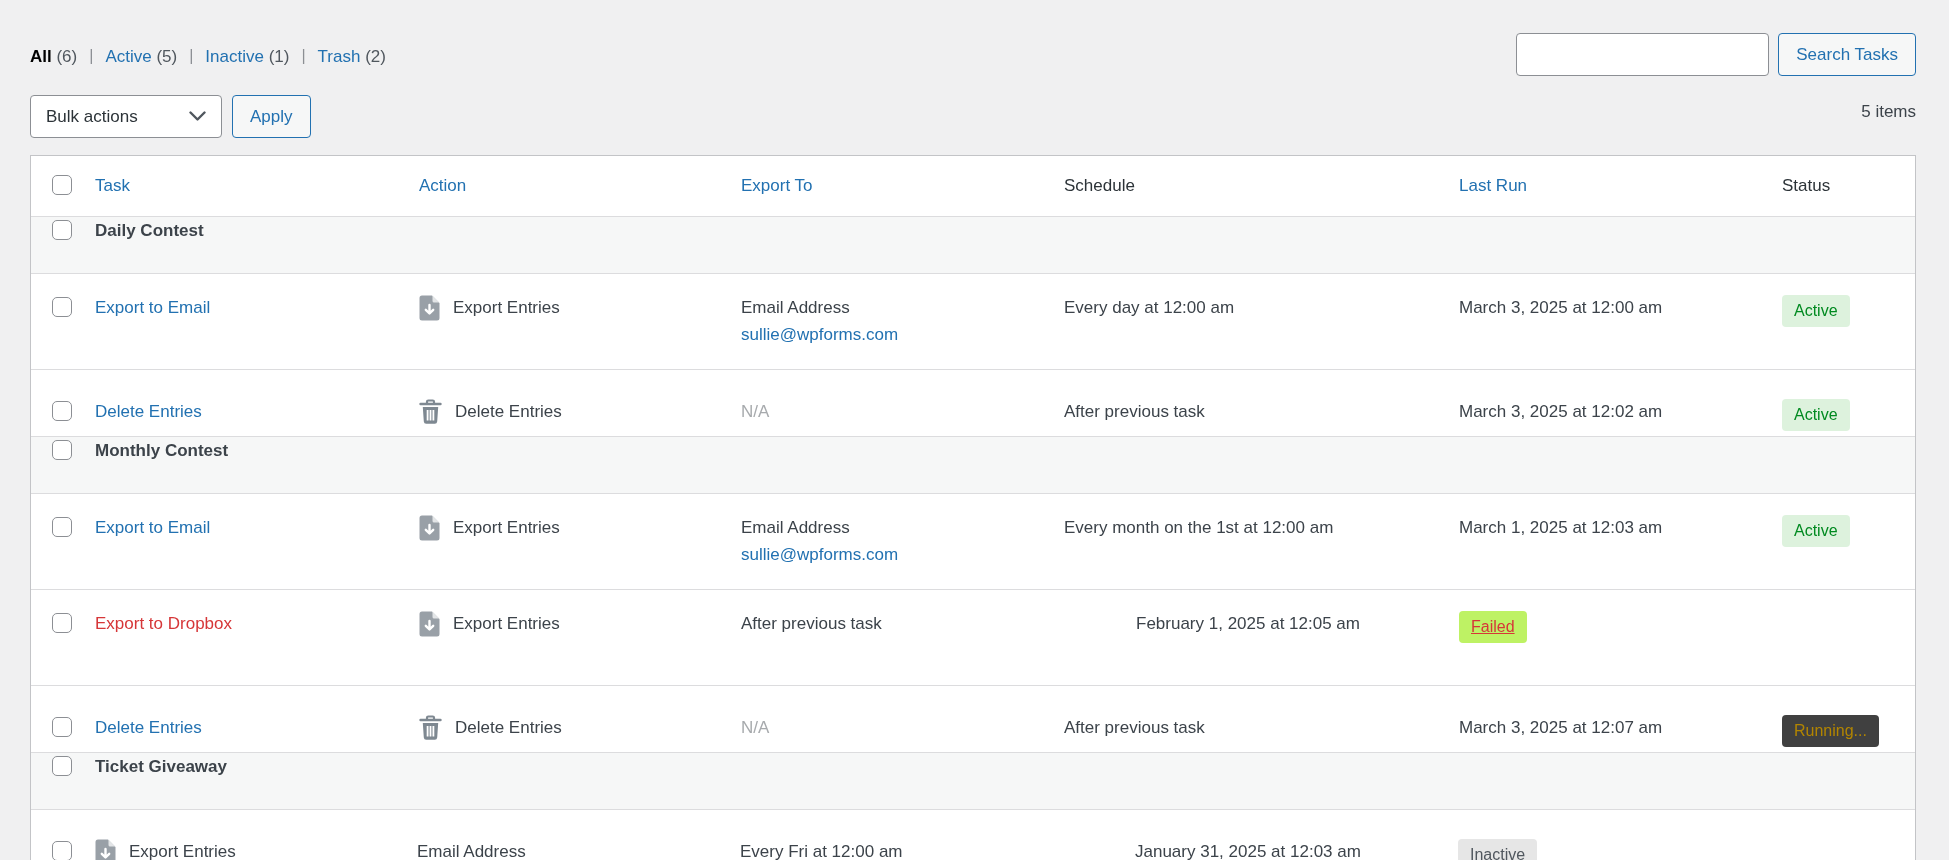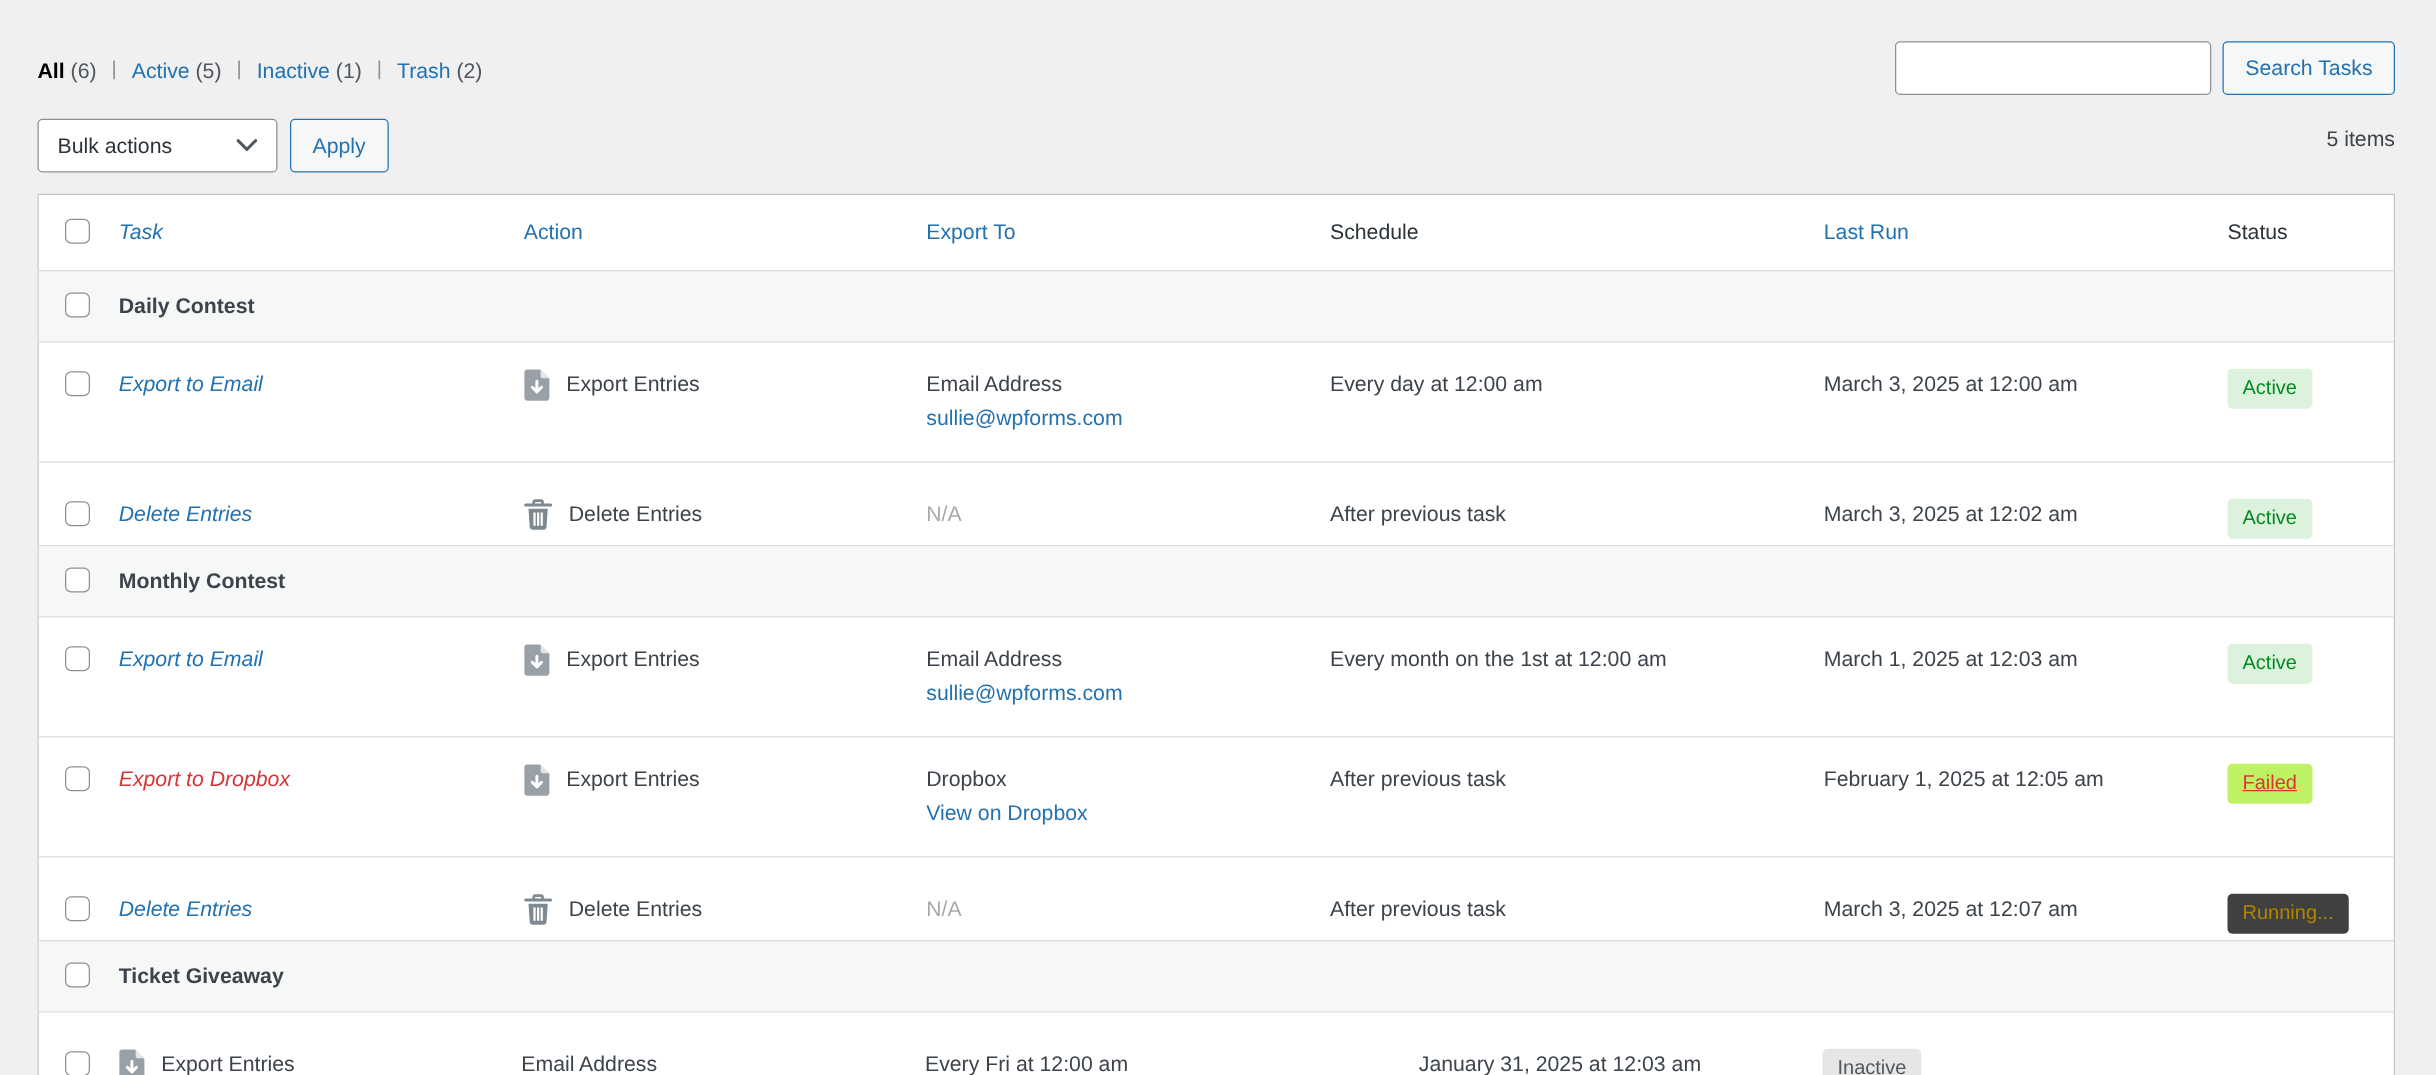--- a/index.html
+++ b/index.html
@@ -45,28 +45,28 @@
   
   .table { margin-top: 17px; background: #ffffff; border: 1px solid #c3c4c7; width: 1886px; }
   .trow { display: flex; align-items: flex-start; }
   .trow + .trow, [data-name="table-body"] .trow:first-child { border-top: 1px solid #dcdcde; }
   .thead { height: 60px; padding-top: 16px; font-size: 17px; }
   .thead .cell { line-height: 27px; }
   .col-header { cursor: default; text-decoration: none; }
   .col-header.sortable { color: #2271b1; cursor: pointer; }
   .col-header.plain { color: #2c3338; }
 
-  .row-group { height: 57px; padding-top: 14px; background: #f6f7f7; }
+  .row-group { height: 57px; background: #f6f7f7; }
   .group-title { font-size: 18px; font-weight: 700; color: #1d2327; line-height: 27px; }
   .row-task.h-tall { height: 96px; padding-top: 20px; }
   .row-task.h-short { height: 67px; padding-top: 28px; }
 
   .cell { padding-right: 20px; font-size: 17px; line-height: 27px; color: #3c434a; }
   .cell-cb { width: 64px; padding-left: 21px; flex: none; }
-  .col-task { width: 324px; flex: none; font-style: italic; }
+  .col-task { width: 324px; flex: none; }
   .col-action { width: 322px; flex: none; }
   .col-export { width: 323px; flex: none; }
   .col-schedule { width: 395px; flex: none; }
   .col-lastrun { width: 323px; flex: none; }
   .col-status { flex: 1; }
 
   .checkbox {
     width: 20px; height: 20px; border: 1px solid #8c8f94; border-radius: 5px;
     background: #ffffff; margin-top: 3px; cursor: pointer;
   }
@@ -242,24 +242,20 @@
     <div class="cell col-action action-cell">
       <span class="action-icon" data-name="file-download-icon">
               <svg width="21" height="26" viewBox="0 0 21 26" fill="none">
                 <path d="M3 0.5 H13 L20.5 8 V23 a2.5 2.5 0 0 1 -2.5 2.5 H3 A2.5 2.5 0 0 1 0.5 23 V3 A2.5 2.5 0 0 1 3 0.5 Z" fill="#99a0a7"></path>
                 <path d="M13.5 0.8 L20.2 7.5 H15 a1.5 1.5 0 0 1 -1.5 -1.5 Z" fill="#e3e5e7"></path>
                 <path d="M10.5 10 V18 M6.8 14.8 L10.5 18.5 L14.2 14.8" stroke="#ffffff" stroke-width="2.4" stroke-linecap="round" stroke-linejoin="round"></path>
               </svg>
             </span>
       <span data-name="action-label">Export Entries</span>
     </div>
-    <div class="cell col-export">
-      <span data-name="export-to-primary">Dropbox</span>
-      <span class="export-secondary link" data-name="export-to-secondary">View on Dropbox</span>
-    </div>
     <div class="cell col-schedule" data-name="schedule-text">After previous task</div>
     <div class="cell col-lastrun" data-name="last-run-text">February 1, 2025 at 12:05 am</div>
     <div class="cell col-status">
       <span class="badge badge--failed" data-name="status-badge">Failed</span>
     </div>
   </div>
         <div class="trow row-task h-short" data-name="task-row">
     <div class="cell-cb">
       <div class="checkbox" data-name="row-checkbox"></div>
     </div>

